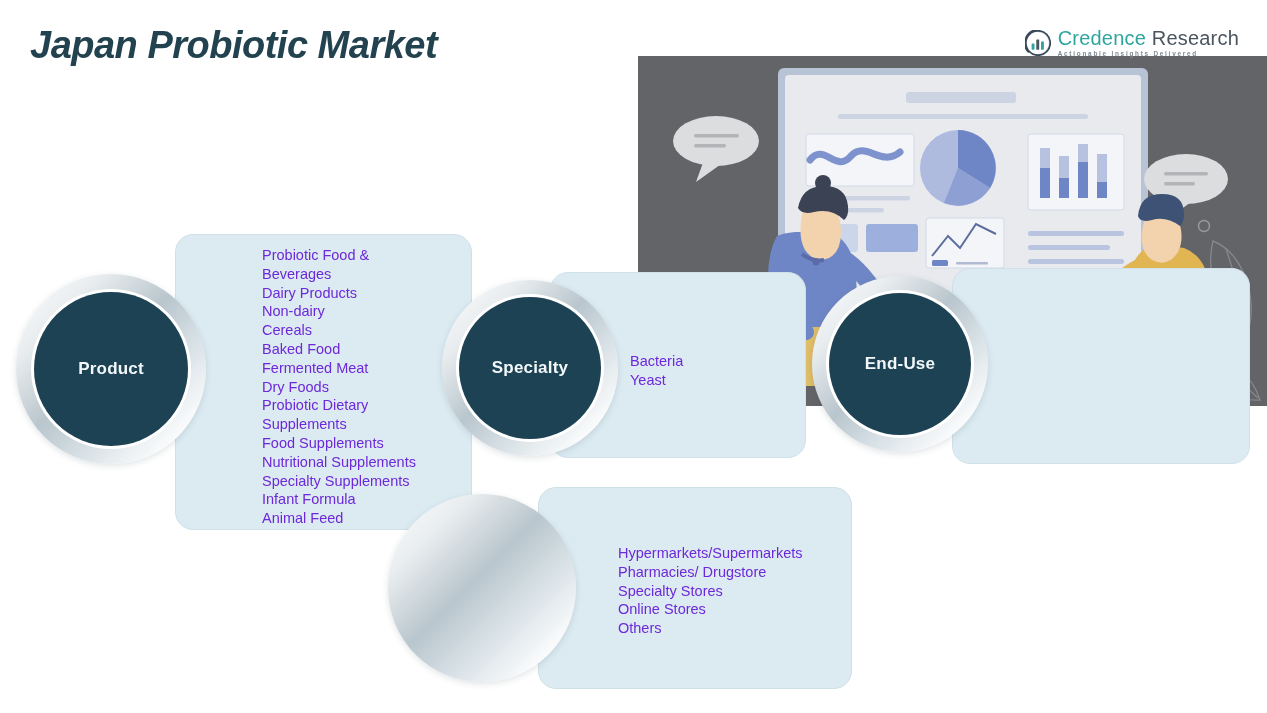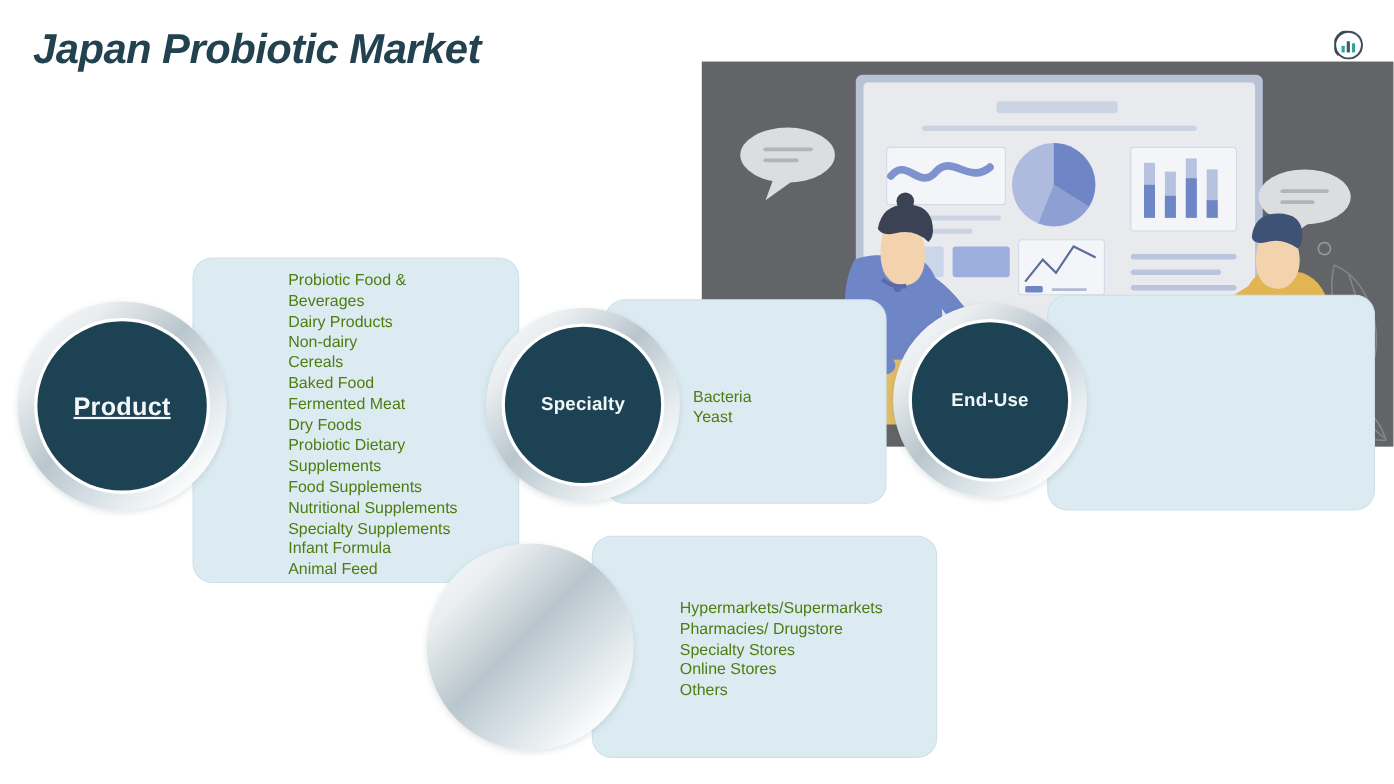--- a/index.html
+++ b/index.html
@@ -76,21 +76,21 @@
   .panel {
     position: absolute;
     background: #dcebf2;
     border: 1px solid #cfe0e9;
     border-radius: 18px;
     box-sizing: border-box;
     z-index: 10;
   }
   .panel-list {
     position: absolute;
-    color: #4d7c0f;
+    color: #6d28d9;
     font-size: 14.5px;
     line-height: 18.8px;
     white-space: pre-line;
     z-index: 14;
   }
 
   #panel-product   { left: 175px;  top: 234px; width: 297px; height: 296px; }
   #panel-ingredient{ left: 550px;  top: 272px; width: 256px; height: 186px; }
   #panel-enduse    { left: 952px;  top: 268px; width: 298px; height: 196px; }
   #panel-distribution { left: 538px; top: 487px; width: 314px; height: 202px; }
@@ -127,21 +127,21 @@
     align-items: center;
     justify-content: center;
     text-align: center;
     color: #f2f8fa;
     font-weight: bold;
     line-height: 1.22;
     letter-spacing: .2px;
   }
 
   #node-product      { left: 16px;  top: 274px; width: 190px; height: 190px; }
-  #node-product .disc      { left: 18px; top: 18px; width: 154px; height: 154px; font-size: 23px; text-decoration: underline; }
+  #node-product .disc      { left: 18px; top: 18px; width: 154px; height: 154px; font-size: 17px; }
 
   #node-ingredient   { left: 442px; top: 280px; width: 176px; height: 176px; }
   #node-ingredient .disc   { left: 17px; top: 17px; width: 142px; height: 142px; font-size: 17px; }
 
   #node-enduse       { left: 812px; top: 276px; width: 176px; height: 176px; }
   #node-enduse .disc       { left: 17px; top: 17px; width: 142px; height: 142px; font-size: 17px; }
 
   #node-distribution { left: 388px; top: 494px; width: 188px; height: 188px; }
   #node-distribution .disc { left: 18px; top: 18px; width: 152px; height: 152px; font-size: 16px; }
 </style>
@@ -304,15 +304,22 @@
   <div id="logo">
     <svg id="logo-mark" viewBox="0 0 26 26">
       <circle cx="13" cy="13" r="12.2" fill="none" stroke="#3a4a5a" stroke-width="1.8"></circle>
       <path d="M13 0.8 A12.2 12.2 0 0 1 13 25.2 Z" fill="#3a4a5a" opacity="0.12"></path>
       <circle cx="13" cy="13" r="10.6" fill="#ffffff"></circle>
       <rect x="6.6" y="13.5" width="2.9" height="6.2" rx="0.6" fill="#2fa5a0"></rect>
       <rect x="11.3" y="9.4" width="2.9" height="10.3" rx="0.6" fill="#4a5560"></rect>
       <rect x="16.0" y="11.4" width="2.9" height="8.3" rx="0.6" fill="#2fa5a0"></rect>
       <path d="M13 1 A12 12 0 0 0 4.6 21.6 L3.2 23 A14 14 0 0 1 13 -1 Z" fill="#3a4a5a"></path>
     </svg>
+    <div id="logo-text-wrap">
+      <div id="logo-words">
+        <span class="w1">Credence</span>
+        <span class="w2">Research</span>
+      </div>
+      <div id="logo-tagline">Actionable Insights Delivered</div>
+    </div>
   </div>
 
 </div>
 
 </body></html>

